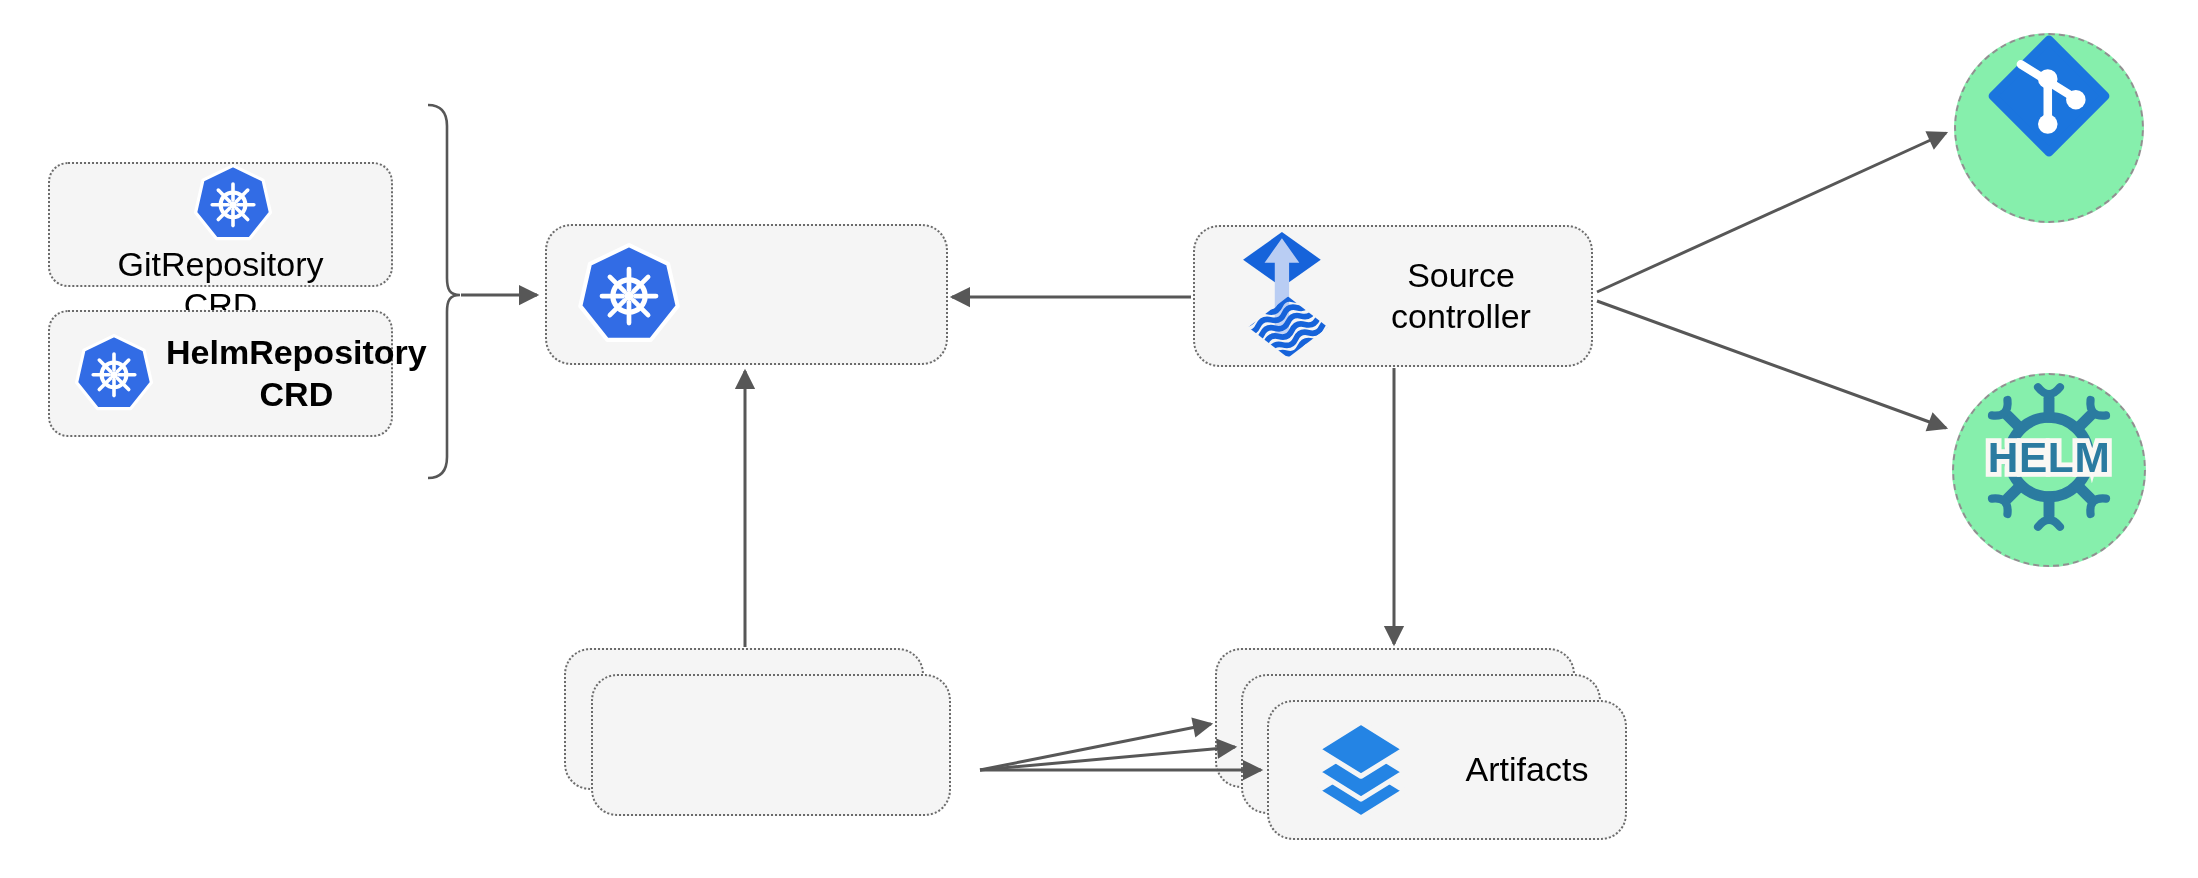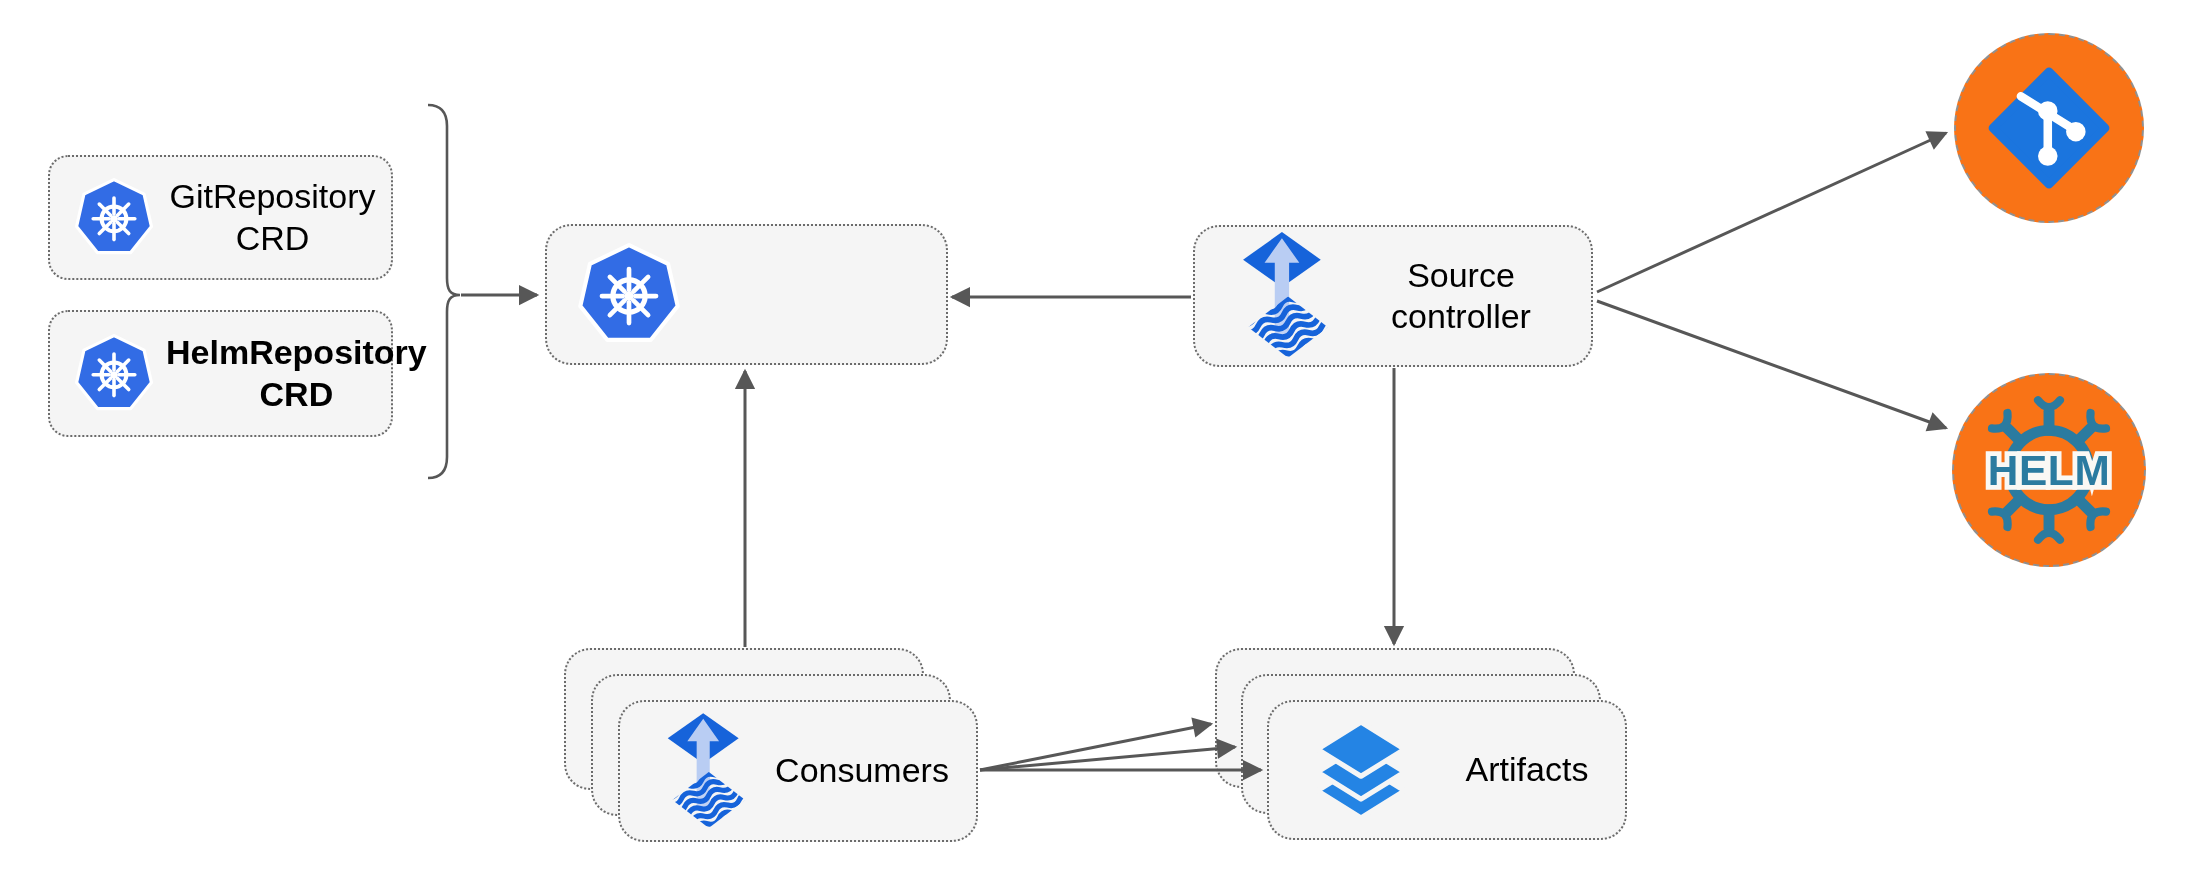--- a/index.html
+++ b/index.html
@@ -14,37 +14,37 @@
   .box.small{border-radius:20px;}
   .stack-layer{
     position:absolute;background:#f5f5f5;border:2.5px dotted #6b6b6b;
     border-radius:26px;box-sizing:border-box;
   }
   .label{
     color:#000;font-size:34px;line-height:1.22;text-align:center;flex:1 1 auto;
     padding:0 12px;
   }
   .circle{
-    position:absolute;background:#f97316;border:2.5px dashed #909090;
-    border-radius:50%;display:flex;align-items:center;justify-content:center;
+    position:absolute;background:#86efac;border:2.5px dashed #909090;
+    border-radius:50%;display:flex;align-items:flex-start;justify-content:center;
     box-sizing:border-box;
   }
   .icon{flex:0 0 auto;}
   svg.edges{
     position:absolute;left:0;top:0;width:2198px;height:878px;
     z-index:20;pointer-events:none;
   }
   .z1{z-index:1}.z2{z-index:2}.z3{z-index:3}
 </style>
 </head>
 <body>
 
 <div class="canvas">
 
-  <div class="box small" style="left:48px;top:155px;width:345px;height:125px;">
+  <div class="box small" style="left:48px;top:162px;width:345px;height:125px;flex-direction:column;">
     <svg class="icon" style="margin-left:24px;" width="80" height="80" viewBox="0 0 100 100">
       <polygon points="50,2 87.6,20.1 96.8,60.7 70.9,93.2 29.2,93.2 3.2,60.7 12.4,20.1" fill="#326ce5" stroke="#ffffff" stroke-width="4" stroke-linejoin="round"></polygon>
       <g stroke="#ffffff" stroke-width="4.5" stroke-linecap="round">
         <circle cx="50" cy="51" r="15.5" fill="none" stroke-width="5"></circle>
         <line x1="56" y1="51" x2="76" y2="51"></line>
           <line x1="44" y1="51" x2="24" y2="51"></line>
         <line x1="50" y1="45" x2="50" y2="25"></line>
           <line x1="50" y1="57" x2="50" y2="77"></line>
         <line x1="54.2" y1="46.8" x2="68.4" y2="32.6"></line>
           <line x1="45.8" y1="46.8" x2="31.6" y2="32.6"></line>
@@ -119,41 +119,20 @@
       </g>
     </svg>
     <div class="label">
       <div>Source</div>
       <div>controller</div>
     </div>
   </div>
 
   <div class="stack-layer z1" style="left:564px;top:648px;width:360px;height:142px;"></div>
   <div class="stack-layer z2" style="left:591px;top:674px;width:360px;height:142px;"></div>
-  <div class="box z3" style="left:618px;top:700px;width:360px;height:142px;">
-    <svg class="icon" style="margin-left:44px;" width="84" height="117" viewBox="0 0 90 125">
-      <polygon points="42,0 80,27 42,54 4,27" fill="#1663da"></polygon>
-      <path d="M42,6 L59,30 L49,30 L49,76 L35,76 L35,30 L25,30 Z" fill="#b9cdf3"></path>
-      <clipPath id="fluxwave2">
-          <polygon points="48,63 87,93 48,123 9,93"></polygon>
-        </clipPath>
-      <g clip-path="url(#fluxwave2)">
-        <rect x="35" y="60" width="14" height="42" fill="#b9cdf3" opacity="0.85"></rect>
-        <g transform="rotate(-25 48 93)" stroke="#1663da" stroke-width="5.5" fill="none" stroke-linecap="round">
-          <path d="M-6,70.5 q 7,-6 14,0 t 14,0 t 14,0 t 14,0 t 14,0 t 14,0 t 14,0"></path>
-          <path d="M-6,79.5 q 7,-6 14,0 t 14,0 t 14,0 t 14,0 t 14,0 t 14,0 t 14,0"></path>
-          <path d="M-6,88.5 q 7,-6 14,0 t 14,0 t 14,0 t 14,0 t 14,0 t 14,0 t 14,0"></path>
-          <path d="M-6,97.5 q 7,-6 14,0 t 14,0 t 14,0 t 14,0 t 14,0 t 14,0 t 14,0"></path>
-          <path d="M-6,106.5 q 7,-6 14,0 t 14,0 t 14,0 t 14,0 t 14,0 t 14,0 t 14,0"></path>
-          <path d="M-6,115.5 q 7,-6 14,0 t 14,0 t 14,0 t 14,0 t 14,0 t 14,0 t 14,0"></path>
-        </g>
-      </g>
-    </svg>
-    <div class="label">Consumers</div>
-  </div>
 
   <div class="stack-layer z1" style="left:1215px;top:648px;width:360px;height:140px;"></div>
   <div class="stack-layer z2" style="left:1241px;top:674px;width:360px;height:140px;"></div>
   <div class="box z3" style="left:1267px;top:700px;width:360px;height:140px;gap:16px;">
     <svg class="icon" style="margin-left:40px;" width="104" height="104" viewBox="0 0 100 100">
       <polygon points="50,44 92,70 50,96 8,70" fill="#2484e4" stroke="#f5f5f5" stroke-width="5" stroke-linejoin="round"></polygon>
       <polygon points="50,26 92,52 50,78 8,52" fill="#2484e4" stroke="#f5f5f5" stroke-width="5" stroke-linejoin="round"></polygon>
       <polygon points="50,4 92,30 50,56 8,30" fill="#2484e4" stroke="#f5f5f5" stroke-width="5" stroke-linejoin="round"></polygon>
     </svg>
     <div class="label">Artifacts</div>

